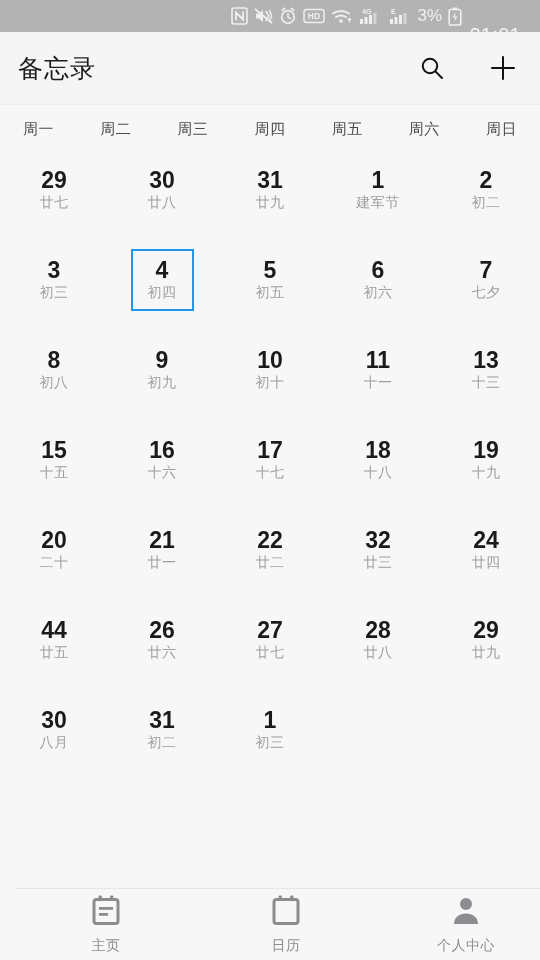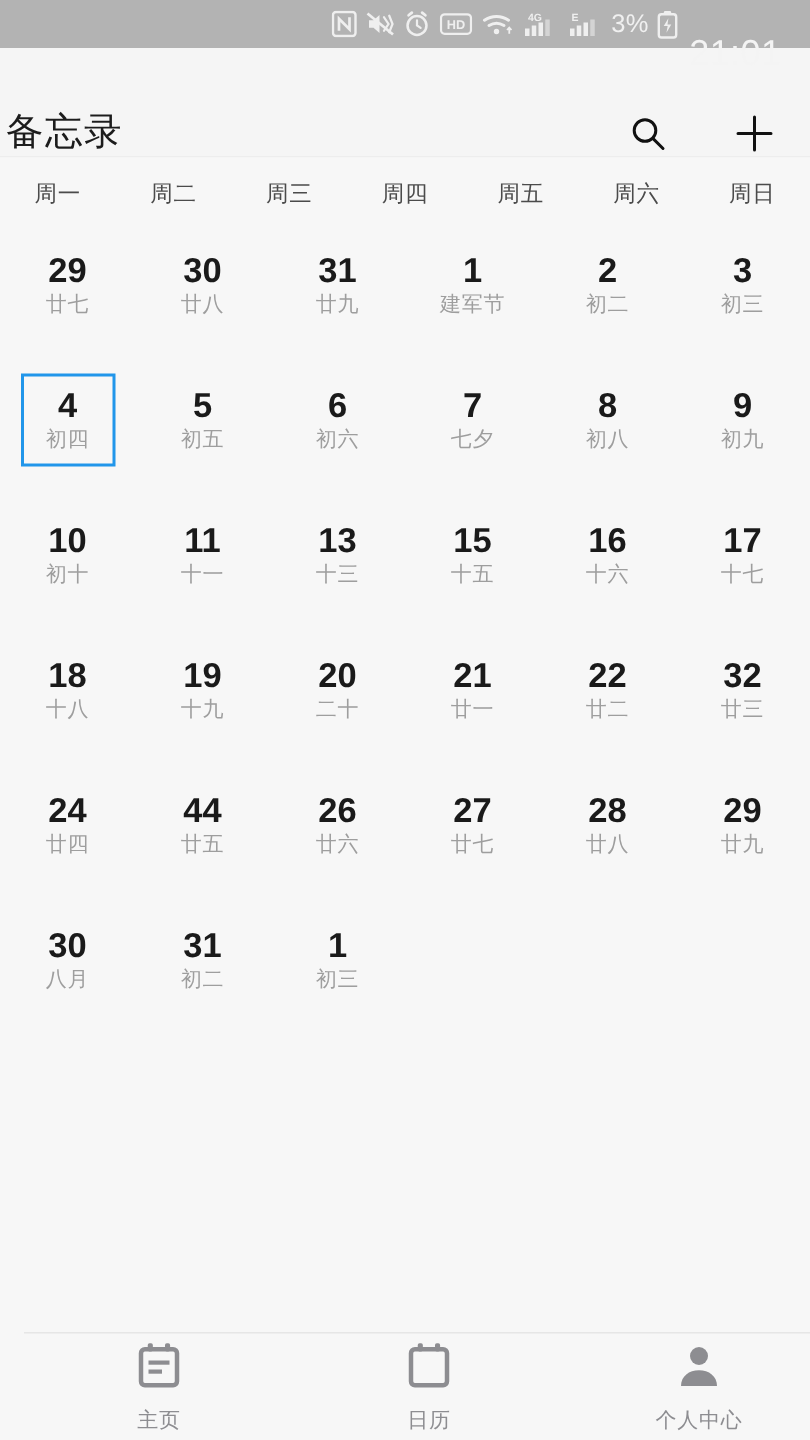--- a/index.html
+++ b/index.html
@@ -15,28 +15,28 @@
   .statusbar{
     height:32px; width:100%;
     background:#b3b3b3;
     display:flex; align-items:center; justify-content:flex-end;
     padding-right:19px; gap:6px;
     color:#efefef;
   }
   .statusbar .sb-ic{ display:flex; align-items:center; }
   .statusbar svg{ display:block; }
   .sb-text{ font-size:17px; color:#f0f0f0; letter-spacing:0.2px; }
-  .sb-time{ font-size:24px; color:#f4f4f4; letter-spacing:0.3px; margin-left:1px;margin-top:39px;}
+  .sb-time{ font-size:20px; color:#f4f4f4; letter-spacing:0.3px; margin-left:1px;margin-top:39px;}
 
   
   .appbar{
     height:73px; width:100%;
     background:#f5f5f5;
-    display:flex; align-items:flex-end;
-    padding:0 22px 0 4px;
+    display:flex; align-items:center;
+    padding:0 22px 0 18px;
     border-bottom:1px solid #ededed;
   }
   .appbar-title{
     font-size:25px; color:#1c1c1c; font-weight:400; letter-spacing:1px;
     flex:1;
   }
   .appbar-actions{ display:flex; align-items:center; gap:41px; }
   .icon-btn{ width:30px;height:30px; display:flex;align-items:center;justify-content:center; }
 
   
@@ -44,21 +44,21 @@
     display:grid; grid-template-columns:repeat(7,1fr);
     height:48px; align-items:center;
     background:#f7f7f7;
   }
   .weekday{
     text-align:center; font-size:15px; color:#4b4b4b; letter-spacing:0.5px;
   }
 
   
   .calendar{
-    display:grid; grid-template-columns:repeat(6,1fr);
+    display:grid; grid-template-columns:repeat(5,1fr);
     grid-auto-rows:90px;
     background:#f7f7f7;
   }
   .daycell{
     display:flex; flex-direction:column; align-items:center;
     justify-content:flex-start;
     padding-top:6px;
   }
   .daycell .inner{
     width:63px; height:62px;

